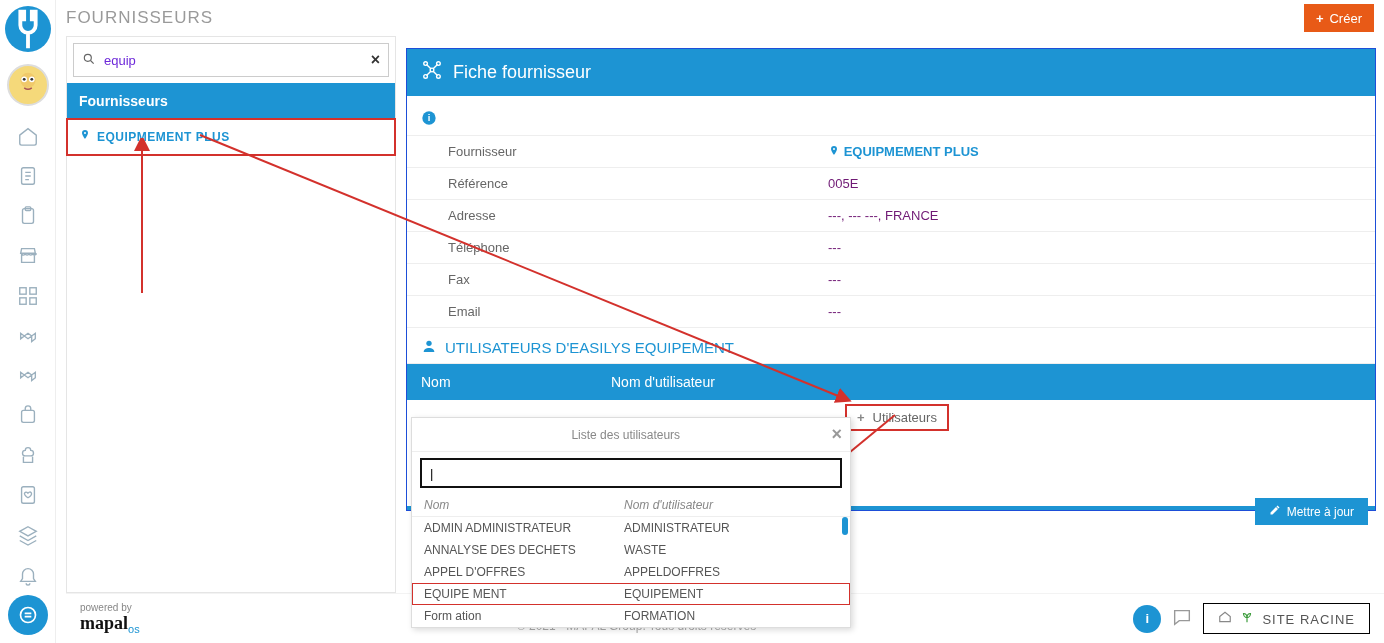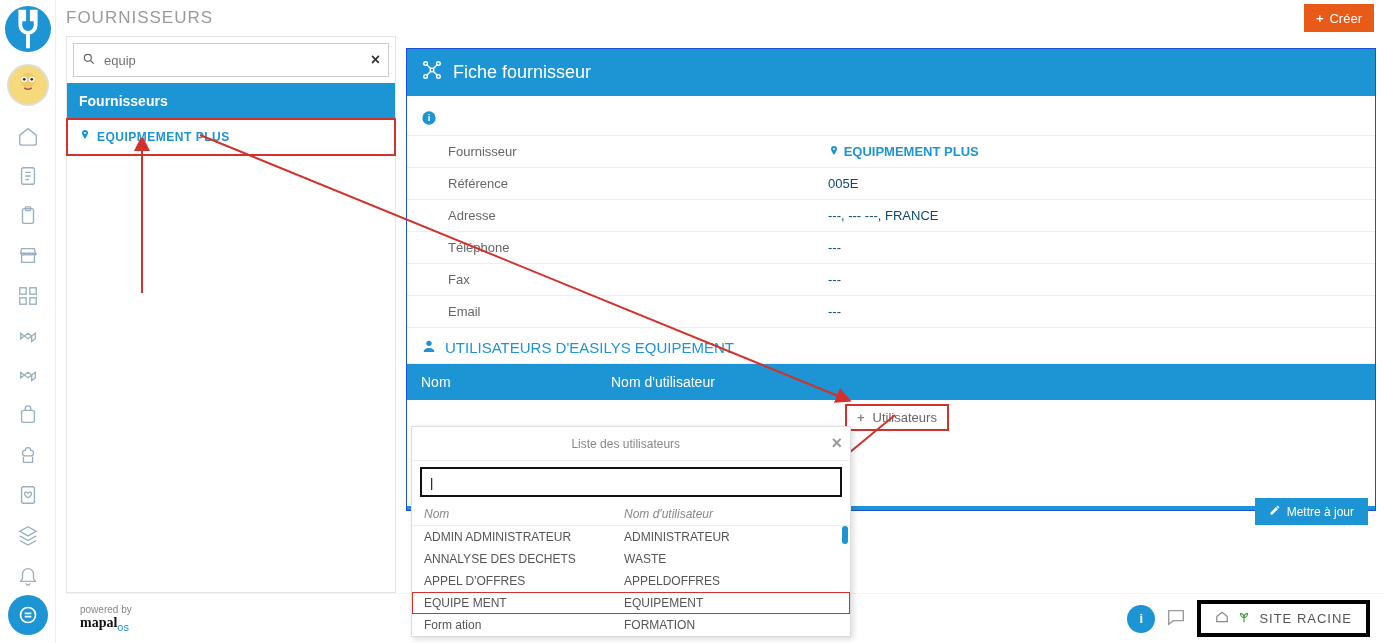--- a/index.html
+++ b/index.html
@@ -10,59 +10,59 @@
   .rail-btn { width:40px; height:34px; margin:4px 0; display:flex; align-items:center; justify-content:center; color:#9bb0be; cursor:pointer; border-radius:4px;}
   .rail-btn svg { width:22px; height:22px; }
   .rail-bottom { margin-top:auto; margin-bottom:8px;}
   .rail-bottom-btn{ width:40px; height:40px; border-radius:50%; background:#1d94d3; display:flex; align-items:center; justify-content:center; color:#fff;}
   .topbar { position:absolute; left:56px; top:0; right:0; height:36px; display:flex; align-items:center; padding:0 10px; background:#fff;}
   .page-title { font-size:17px; color:#9a9a9a; letter-spacing:1px;}
   .create-btn { margin-left:auto; background:#e85a17; color:#fff; border:none; height:28px; padding:0 12px; display:flex; align-items:center; gap:6px; cursor:pointer; font-size:13px;}
   .left-panel { position:absolute; left:66px; top:36px; width:330px; bottom:50px; background:#fff; border:1px solid #e5e5e5; display:flex; flex-direction:column;}
   .search-wrap { padding:6px; }
   .search-box { display:flex; align-items:center; border:1px solid #ccc; height:34px; padding:0 8px; gap:6px;}
-  .search-box input { flex:1; border:none; outline:none; font-size:13px; color:#737373;}
+  .search-box input { flex:1; border:none; outline:none; font-size:13px; color:#6d28d9;}
   .search-clear { cursor:pointer; color:#333; font-size:16px; font-weight:bold;}
   .list-header { background:#1d94d3; color:#fff; font-weight:bold; padding:10px 12px; font-size:14px;}
   .supplier-item { padding:10px 12px; display:flex; gap:6px; align-items:center; color:#1d94d3; font-weight:bold; font-size:12px; letter-spacing:0.5px; cursor:pointer; border-bottom:1px solid #f0f0f0;}
   .hl-red { outline:2px solid #d3312c; outline-offset:-1px;}
   .main-panel { position:absolute; left:406px; top:48px; right:8px; bottom:50px; display:flex; flex-direction:column; background:#fff;}
   .card { border:1px solid #1d4ed8;}
   .card-header { background:#1d94d3; color:#fff; display:flex; align-items:center; gap:10px; padding:10px 14px; font-size:18px;}
   .card-body { padding:4px 0 10px 0; border-bottom:4px solid #1d94d3;}
   .section-title { color:#1d94d3; font-size:15px; padding:10px 14px 6px 14px; display:flex; align-items:center; gap:8px; border-bottom:1px solid #eee;}
   .kv-row { display:flex; padding:8px 14px; border-bottom:1px solid #eee; font-size:13px;}
   .kv-label { width:380px; color:#666;margin-left:27px;}
-  .kv-value { flex:1; color:#0c4a6e;}
+  .kv-value { flex:1; color:#701a75;}
   .kv-value.brand { color:#1d94d3; font-weight:bold;}
   .users-header-row { display:flex; background:#1d94d3; color:#fff; padding:10px 14px; font-size:14px;}
   .uh-col1{width:190px;} .uh-col2{flex:1;} .uh-col3{width:280px;}
   .add-user-row { position:relative; height:40px;}
   .add-user-btn { position:absolute; left:440px; top:6px; display:flex; align-items:center; gap:8px; padding:4px 10px; outline:2px solid #d3312c; cursor:pointer; color:#666; background:#fff;}
   .popup { position:absolute; left:0; top:420px; width:440px; background:#fff; border:1px solid #ddd; box-shadow:2px 2px 6px rgba(0,0,0,0.15); z-index:50;}
   .popup-head { display:flex; align-items:center; padding:6px 8px; border-bottom:1px solid #eee;}
   .popup-title { flex:1; text-align:center; color:#888; font-size:12px;}
   .popup-close { cursor:pointer; color:#999; font-size:18px; font-weight:bold;}
   .popup-search { border:2px solid #111; height:30px; margin:6px 8px; padding:0 6px; display:flex; align-items:center;}
   .popup-search input { border:none; outline:none; width:100%; font-size:13px;}
   .popup-thead { display:flex; padding:4px 12px; color:#888; font-style:italic; font-size:12px; border-bottom:1px solid #eee;}
   .popup-list { position:relative;}
   .scroll-dot{position:absolute; right:2px; top:0; width:6px; height:18px; background:#1d94d3; border-radius:3px;}
   .popup-row { display:flex; padding:4px 12px; font-size:12px; color:#555; cursor:pointer;}
   .pc1{width:200px;} .pc2{flex:1;}
   .popup-row.selected { outline:1px solid #d3312c; outline-offset:-1px;}
   .footer { position:absolute; left:66px; right:0; bottom:0; height:50px; display:flex; align-items:center; padding:0 14px; background:#fff; gap:14px; border-top:1px solid #f3f3f3;}
   .powered { font-size:10px; color:#888; line-height:1;}
-  .mapal { font-family: 'Segoe Script', cursive; font-size:14px; color:#111; font-weight:bold;}
+  .mapal { font-family: 'Segoe Script', cursive; font-size:18px; color:#111; font-weight:bold;}
   .os-sub { font-size:11px; color:#1d94d3; vertical-align:sub;}
   .footer-center { flex:1; text-align:center; color:#aaa; font-size:12px;}
   .footer-link { color:#1d94d3; cursor:pointer;}
   .footer-right { display:flex; align-items:center; gap:10px;}
   .round-ic { width:28px; height:28px; border-radius:50%; background:#1d94d3; color:#fff; display:flex; align-items:center; justify-content:center; font-weight:bold; cursor:pointer;}
-  .site-box { border:4px solid #000000; padding:6px 14px; display:flex; align-items:center; gap:8px; font-size:13px; color:#555; cursor:pointer; letter-spacing:1px;}
+  .site-box { border:1px solid #000000; padding:6px 14px; display:flex; align-items:flex-end; gap:8px; font-size:13px; color:#555; cursor:pointer; letter-spacing:1px;}
   .update-btn { position:absolute; right:16px; top:498px; background:#1d94d3; color:#fff; border:none; padding:6px 14px; display:flex; align-items:center; gap:6px; cursor:pointer; font-size:12px; z-index:40;}
   svg.arrow-red { position:absolute; pointer-events:none; z-index:45;}
 </style>
 </head>
 <body>
 
 <div class="icon-rail">
   <div class="rail-logo">
     <svg viewBox="0 0 24 24" fill="none" stroke="currentColor" stroke-width="2">
         <path d="M8 2v8a4 4 0 0 0 8 0V2M10 2v6M14 2v6M12 14v8"></path>
@@ -257,21 +257,21 @@
       </div>
       <div class="add-user-row">
         <div class="add-user-btn">
           <span style="font-weight:bold; color:#888;">+</span>
           <span>Utilisateurs</span>
         </div>
       </div>
       <div style="height:56px;"></div>
     </div>
 
-    <div class="popup" style="top:368px; left:4px;margin-top:9px;">
+    <div class="popup" style="top:368px; left:4px;">
       <div class="popup-head">
         <span class="popup-title">Liste des utilisateurs</span>
         <span class="popup-close">×</span>
       </div>
       <div class="popup-search">
           <input value="|" style="">
         </div>
       <div class="popup-thead">
         <div class="pc1">Nom</div>
         <div class="pc2">Nom d'utilisateur</div>

